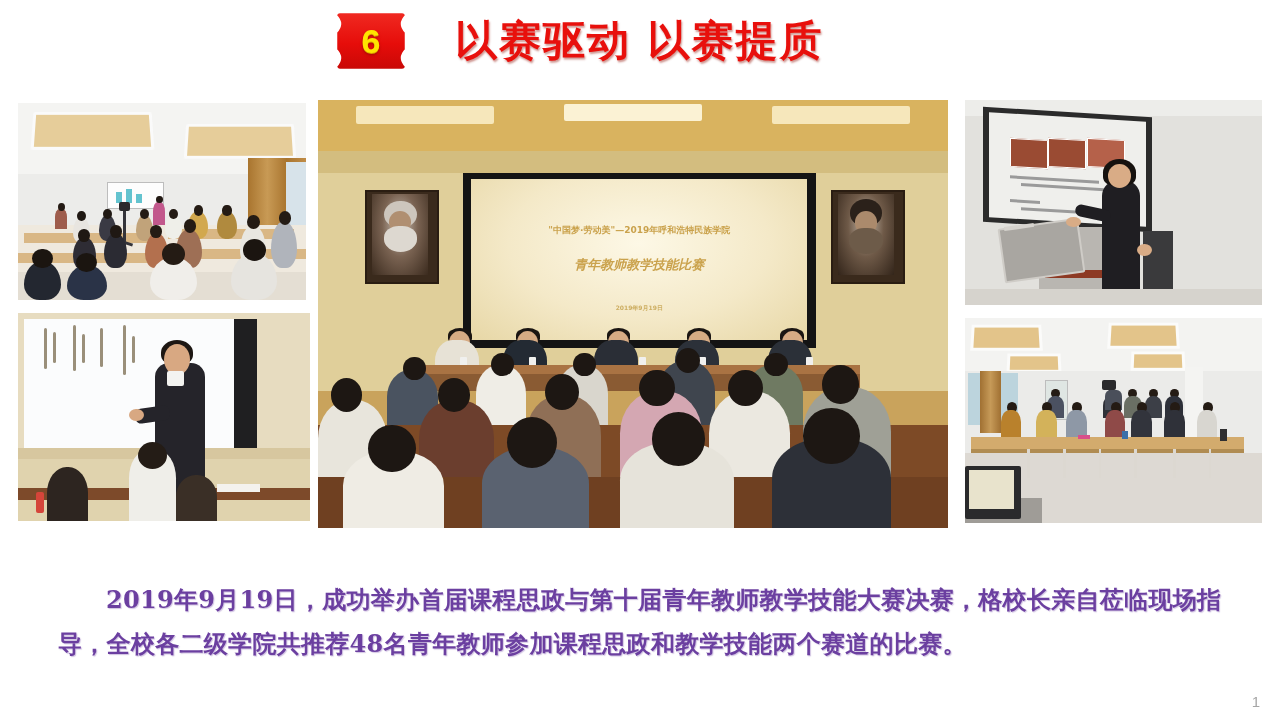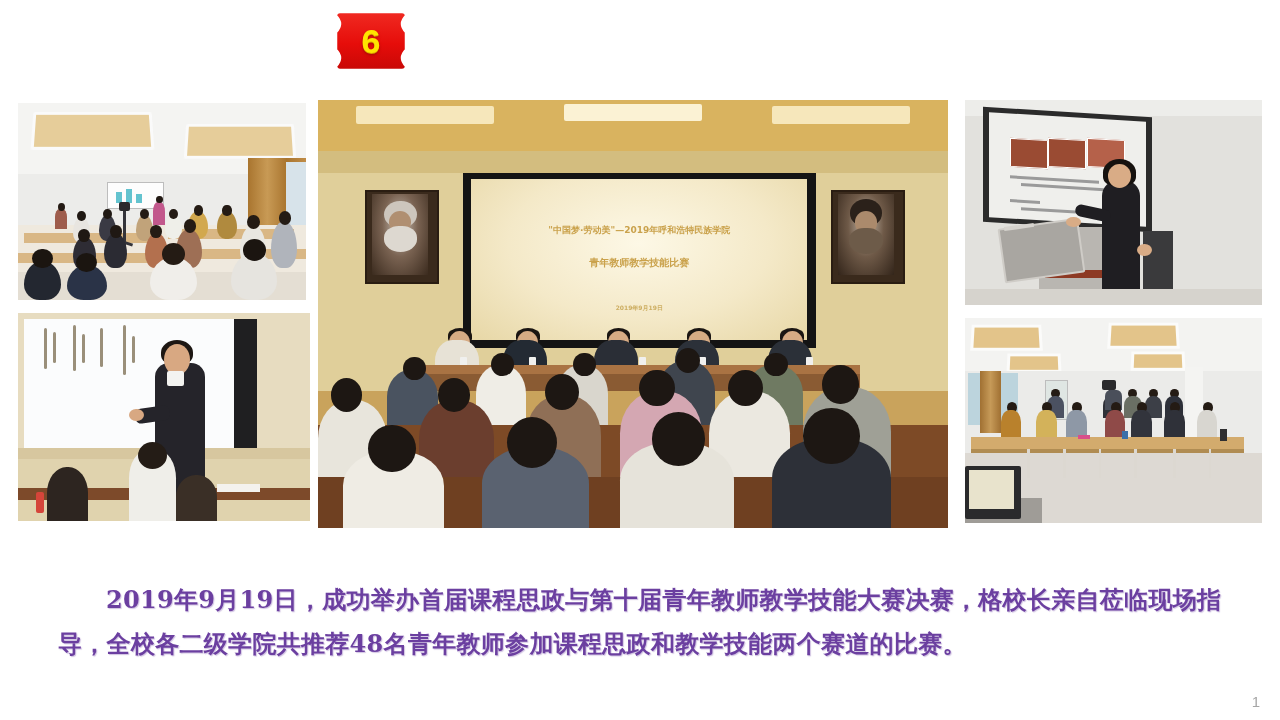--- a/index.html
+++ b/index.html
@@ -118,21 +118,21 @@
   #c-light3  { left:72%; top:1.5%; width:22%; height:4%; background:#f6e7bb; border-radius:2px; }
   #c-wall    { left:0; top:12%; width:100%; height:58%; background:#e0cf9a; }
   #c-wall2   { left:0; top:12%; width:100%; height:5%; background:#d3bd7f; }
   #c-scrframe{ left:23%; top:17%; width:56%; height:41%; background:#141414; }
   #c-scr     { left:24.3%; top:18.5%; width:53.4%; height:37.5%;
                background:radial-gradient(ellipse at 50% 40%, #fdf8e6 0%, #f4e9c8 55%, #e7d7a6 100%); }
   .c-scrtext { position:absolute; width:100%; text-align:center; color:#caa24c;
                font-family:"DejaVu Sans","Liberation Sans",sans-serif; font-weight:bold;
                white-space:nowrap; }
   #c-scr-l1  { top:28%; font-size:9px; }
-  #c-scr-l2  { top:48%; font-size:10px; }
+  #c-scr-l2  { top:48%; font-size:13px;font-style:italic; }
   #c-scr-l3  { top:78%; font-size:6px; color:#cdae62; }
   #c-port1   { left:7.5%; top:21%; width:11%; height:21%; background:#3a2a1c; border:2px solid #2a1d12; }
   #c-port1i  { left:8.5%; top:22%; width:9%; height:19%;
                background:radial-gradient(ellipse at 50% 38%,#cfc6bb 0%,#7a6352 45%,#3b2b1e 100%); }
   #c-p1hair  { left:10.5%; top:23.5%; width:5.2%; height:6.5%; background:#cdc6bd; border-radius:50%; }
   #c-p1face  { left:11.3%; top:26%; width:3.5%; height:5%; background:#b08f71; border-radius:50%; }
   #c-p1beard { left:10.4%; top:29.5%; width:5.3%; height:6%; background:#ddd8d0; border-radius:45% 45% 50% 50%; }
   #c-port2   { left:81.5%; top:21%; width:11%; height:21%; background:#3a2a1c; border:2px solid #2a1d12; }
   #c-port2i  { left:82.5%; top:22%; width:9%; height:19%;
                background:radial-gradient(ellipse at 50% 38%,#c8bcae 0%,#6f5a48 45%,#33251a 100%); }
@@ -230,20 +230,21 @@
           <stop offset="0%" stop-color="#F02A22"></stop>
           <stop offset="55%" stop-color="#E60D0A"></stop>
           <stop offset="100%" stop-color="#C80806"></stop>
         </linearGradient>
       </defs>
       <path d="M8,2 H70 A4,4 0 0,1 74,6 Q70,10 70,14 Q70,18 74,22 V40 Q70,44 70,48 Q70,52 74,56 A4,4 0 0,1 70,60 H8 A4,4 0 0,1 4,56 Q8,52 8,48 Q8,44 4,40 V22 Q8,18 8,14 Q8,10 4,6 A4,4 0 0,1 8,2 Z" fill="url(#badgeGrad)" stroke="#ffffff" stroke-width="2.5"></path>
     </svg>
     <div id="badge-number">6</div>
   </div>
 
+  <div id="slide-title">以赛驱动  以赛提质</div>
 </div>
 
 <div class="photo" id="photo-top-left">
   <div class="scene">
     <div class="lyr" id="tl-ceil"></div>
     <div class="lyr" id="tl-panel1"></div>
     <div class="lyr" id="tl-panel2"></div>
     <div class="lyr" id="tl-wall"></div>
     <div class="lyr" id="tl-curtain"></div>
     <div class="lyr" id="tl-win"></div>

